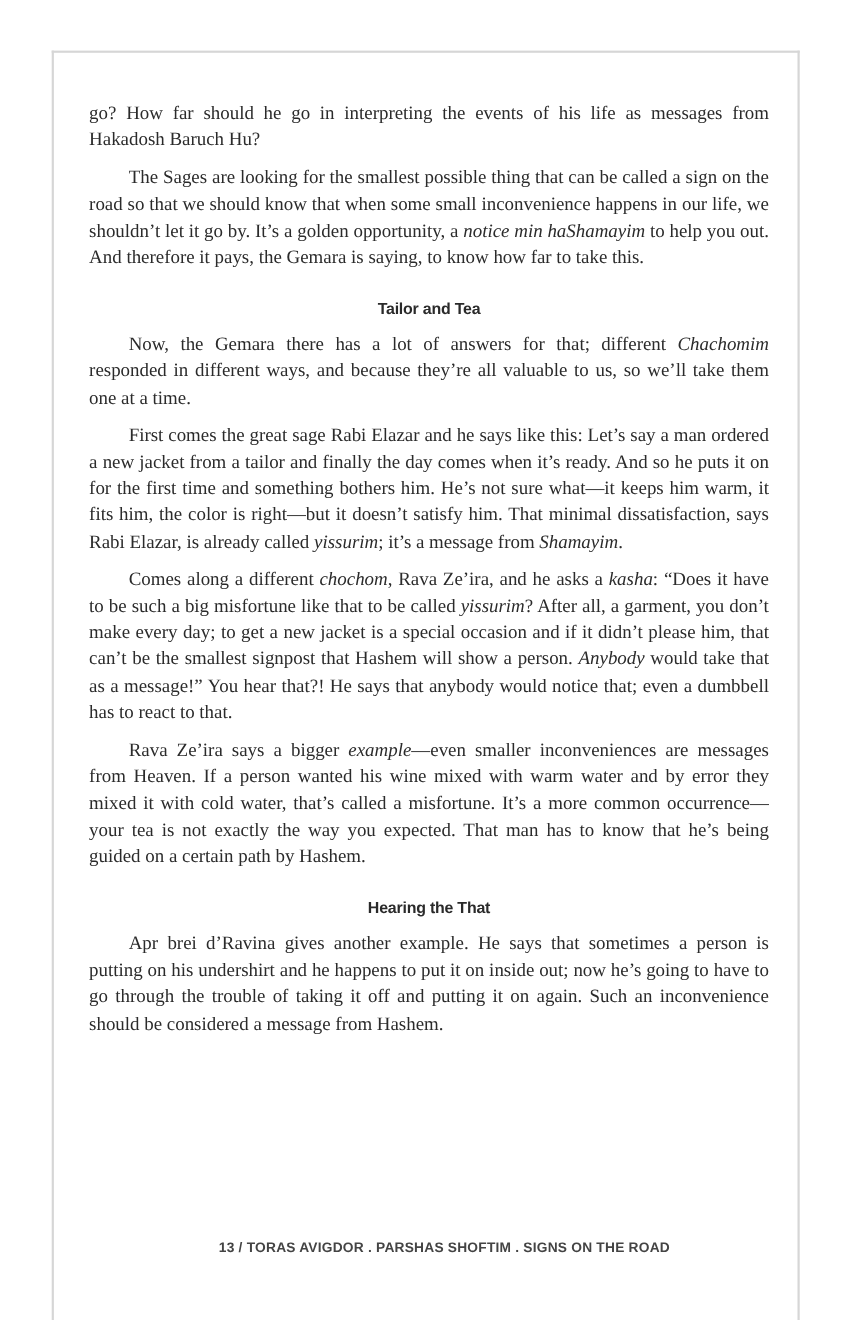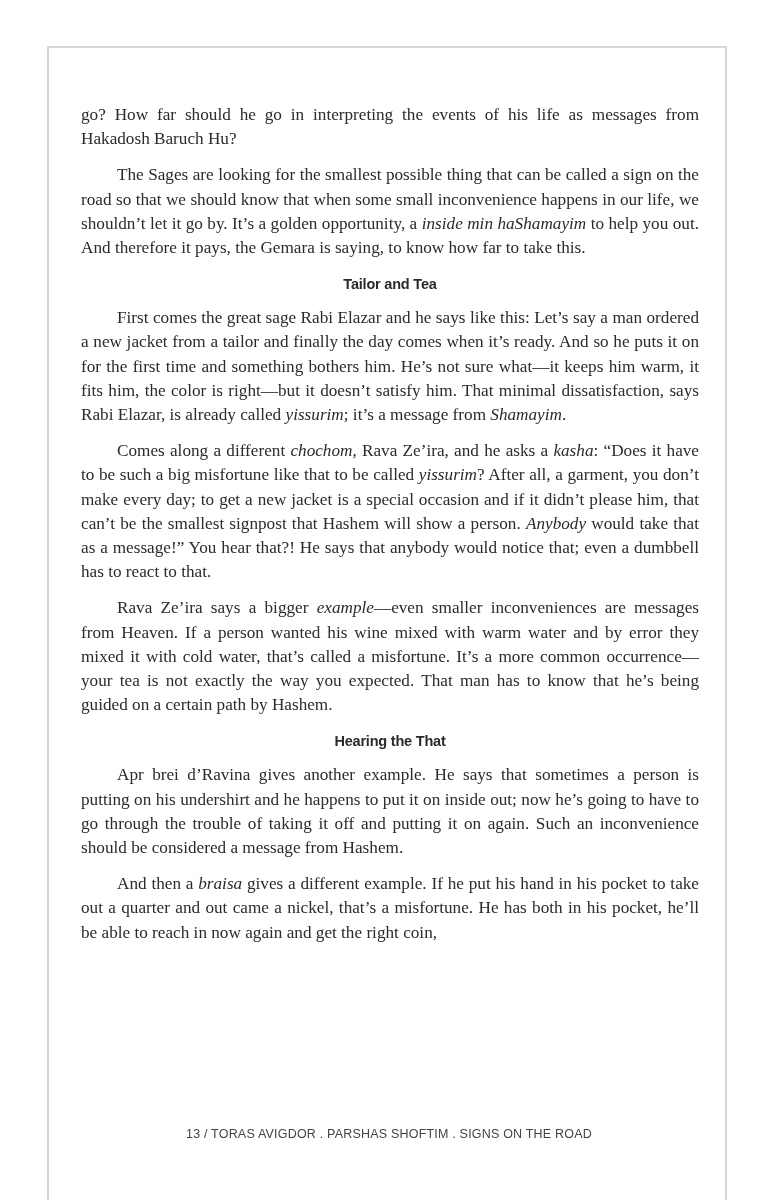--- a/index.html
+++ b/index.html
@@ -6,49 +6,49 @@
   body { width: 776px; height: 1200px; position: relative; overflow: hidden; }
   .page {
     position: absolute; left: 47px; top: 46px; width: 680px; height: 1170px;
     border: 2px solid #d6d6d6; border-bottom: none; background: #fff; box-sizing: border-box;
   }
   .content {
     position: absolute; left: 32px; top: 43px; width: 618px;
     font-family: "Liberation Serif", "DejaVu Serif", serif;
     font-size: 17.2px; line-height: 24.2px; color: #2b2b2b;
   }
-  .content p { margin: 12px 0 10px 0; text-align: justify; text-indent: 36px; }
+  .content p { margin: 0 0 10px 0; text-align: justify; text-indent: 36px; }
   .content p.noindent { text-indent: 0; }
   .content h3 {
     font-family: "Liberation Sans", "DejaVu Sans", sans-serif;
     font-weight: bold; font-size: 14.5px; text-align: center; color: #2a2a2a;
-    margin: 14px 0 10px 0; letter-spacing: -0.2px; line-height: 20px;
+    margin: 25px 0 10px 0; letter-spacing: -0.2px; line-height: 20px;
   }
   .content em { font-style: italic; }
   .footer {
-    position: absolute; left: 0; width: 680px; top: 1079px; text-align: center;
-    font-family: "Liberation Sans", "DejaVu Sans", sans-serif; font-weight: normal;
+    position: absolute; left: 15px; width: 680px; top: 1079px; text-align: center;
+    font-family: "Liberation Sans", "DejaVu Sans", sans-serif; font-weight: bold;
     font-size: 12.5px; color: #444; letter-spacing: 0.2px;
   }
 </style>
 </head>
 <body>
 
 <div class="page">
   <div class="content">
     <div>
         <p class="noindent">go? How far should he go in interpreting the events of his life as messages from Hakadosh Baruch Hu?</p>
-        <p>The Sages are looking for the smallest possible thing that can be called a sign on the road so that we should know that when some small inconvenience happens in our life, we shouldn’t let it go by. It’s a golden opportunity, a <em>inside min haShamayim</em> to help you out. And therefore it pays, the Gemara is saying, to know how far to take this.</p>
+        <p>The Sages are looking for the smallest possible thing that can be called a sign on the road so that we should know that when some small inconvenience happens in our life, we shouldn’t let it go by. It’s a golden opportunity, a <em>notice min haShamayim</em> to help you out. And therefore it pays, the Gemara is saying, to know how far to take this.</p>
       </div>
     <h3>Tailor and Tea</h3>
     <div>
+        <p>Now, the Gemara there has a lot of answers for that; different <em>Chachomim</em> responded in different ways, and because they’re all valuable to us, so we’ll take them one at a time.</p>
         <p>First comes the great sage Rabi Elazar and he says like this: Let’s say a man ordered a new jacket from a tailor and finally the day comes when it’s ready. And so he puts it on for the first time and something bothers him. He’s not sure what—it keeps him warm, it fits him, the color is right—but it doesn’t satisfy him. That minimal dissatisfaction, says Rabi Elazar, is already called <em>yissurim</em>; it’s a message from <em>Shamayim</em>.</p>
         <p>Comes along a different <em>chochom</em>, Rava Ze’ira, and he asks a <em>kasha</em>: “Does it have to be such a big misfortune like that to be called <em>yissurim</em>? After all, a garment, you don’t make every day; to get a new jacket is a special occasion and if it didn’t please him, that can’t be the smallest signpost that Hashem will show a person. <em>Anybody</em> would take that as a message!” You hear that?! He says that anybody would notice that; even a dumbbell has to react to that.</p>
         <p>Rava Ze’ira says a bigger <em>example</em>—even smaller inconveniences are messages from Heaven. If a person wanted his wine mixed with warm water and by error they mixed it with cold water, that’s called a misfortune. It’s a more common occurrence—your tea is not exactly the way you expected. That man has to know that he’s being guided on a certain path by Hashem.</p>
       </div>
     <h3>Hearing the That</h3>
     <div>
         <p>Apr brei d’Ravina gives another example. He says that sometimes a person is putting on his undershirt and he happens to put it on inside out; now he’s going to have to go through the trouble of taking it off and putting it on again. Such an inconvenience should be considered a message from Hashem.</p>
-        <p>And then a <em>braisa</em> gives a different example. If he put his hand in his pocket to take out a quarter and out came a nickel, that’s a misfortune. He has both in his pocket, he’ll be able to reach in now again and get the right coin,</p>
       </div>
   </div>
   <div class="footer">13 / TORAS AVIGDOR . PARSHAS SHOFTIM . SIGNS ON THE ROAD</div>
 </div>
 
 </body></html>

